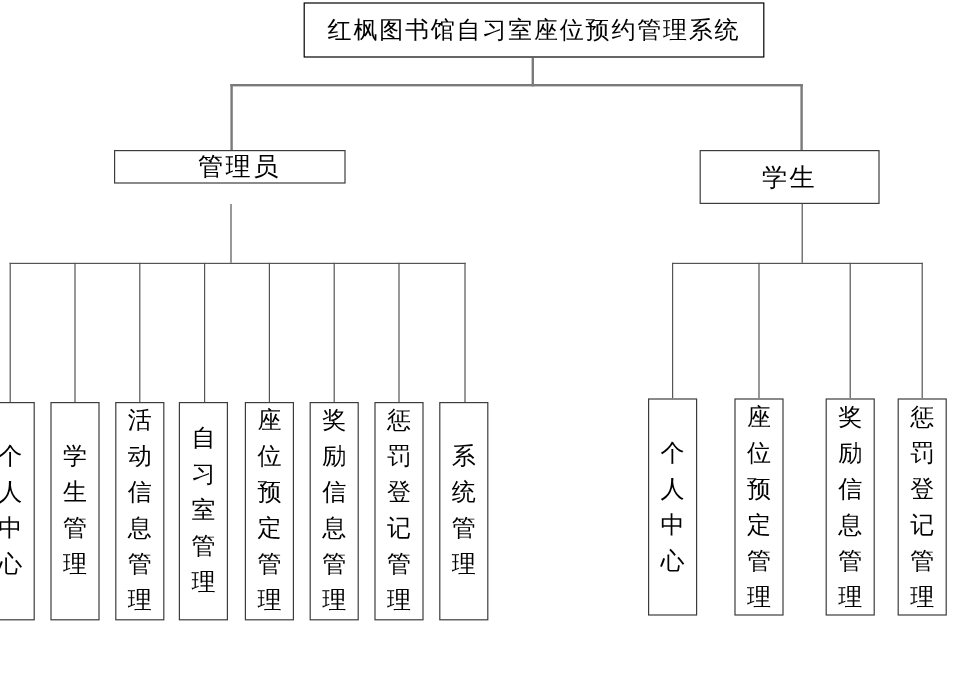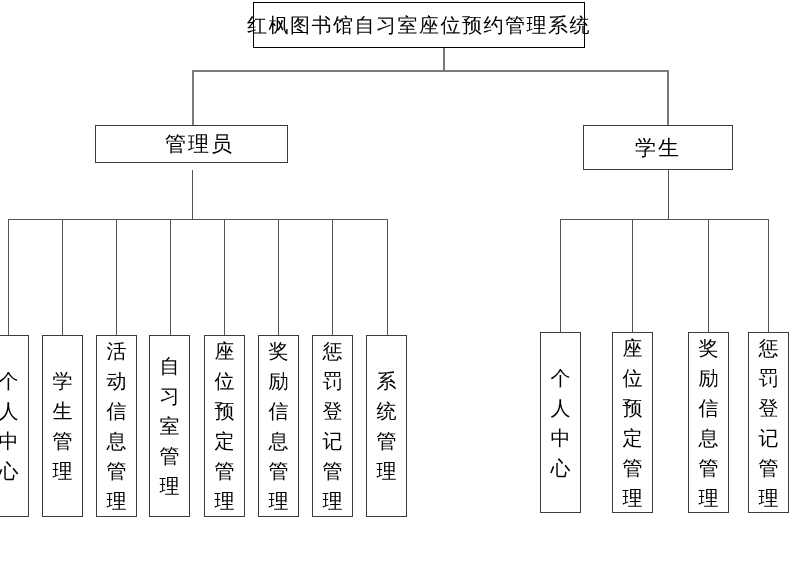--- a/index.html
+++ b/index.html
@@ -21,30 +21,30 @@
     background: #ffffff;
     border: 1px solid #3c3c3c;
     box-sizing: border-box;
     display: flex;
     align-items: center;
     justify-content: center;
     z-index: 2;
   }
   .box.title {
     border-color: #000000;
-    left: 253px; top: 2px; width: 332px; height: 46px;
+    left: 253px; top: 2px; width: 384px; height: 46px;
     font-size: 20px;
     letter-spacing: 1.5px;
     white-space: nowrap;
   }
   .box.branch {
     font-size: 21px;
     letter-spacing: 2px;
   }
-  .box.branch.admin   { left: 95px;  top: 125px; width: 193px; height: 38px; padding-left: 16px; }
+  .box.branch.admin   { left: 95px;  top: 125px; width: 193px; height: 28px; padding-left: 16px; }
   .box.branch.student { left: 583px; top: 125px; width: 150px; height: 45px; }
   .box.leaf {
     width: 41px;
     font-size: 20px;
   }
   .box.leaf.l { top: 335px; height: 182px; }
   .box.leaf.r { top: 332px; height: 181px; }
   .vtext { display: block; width: 100%; }
   .vtext .vch {
     display: block;

